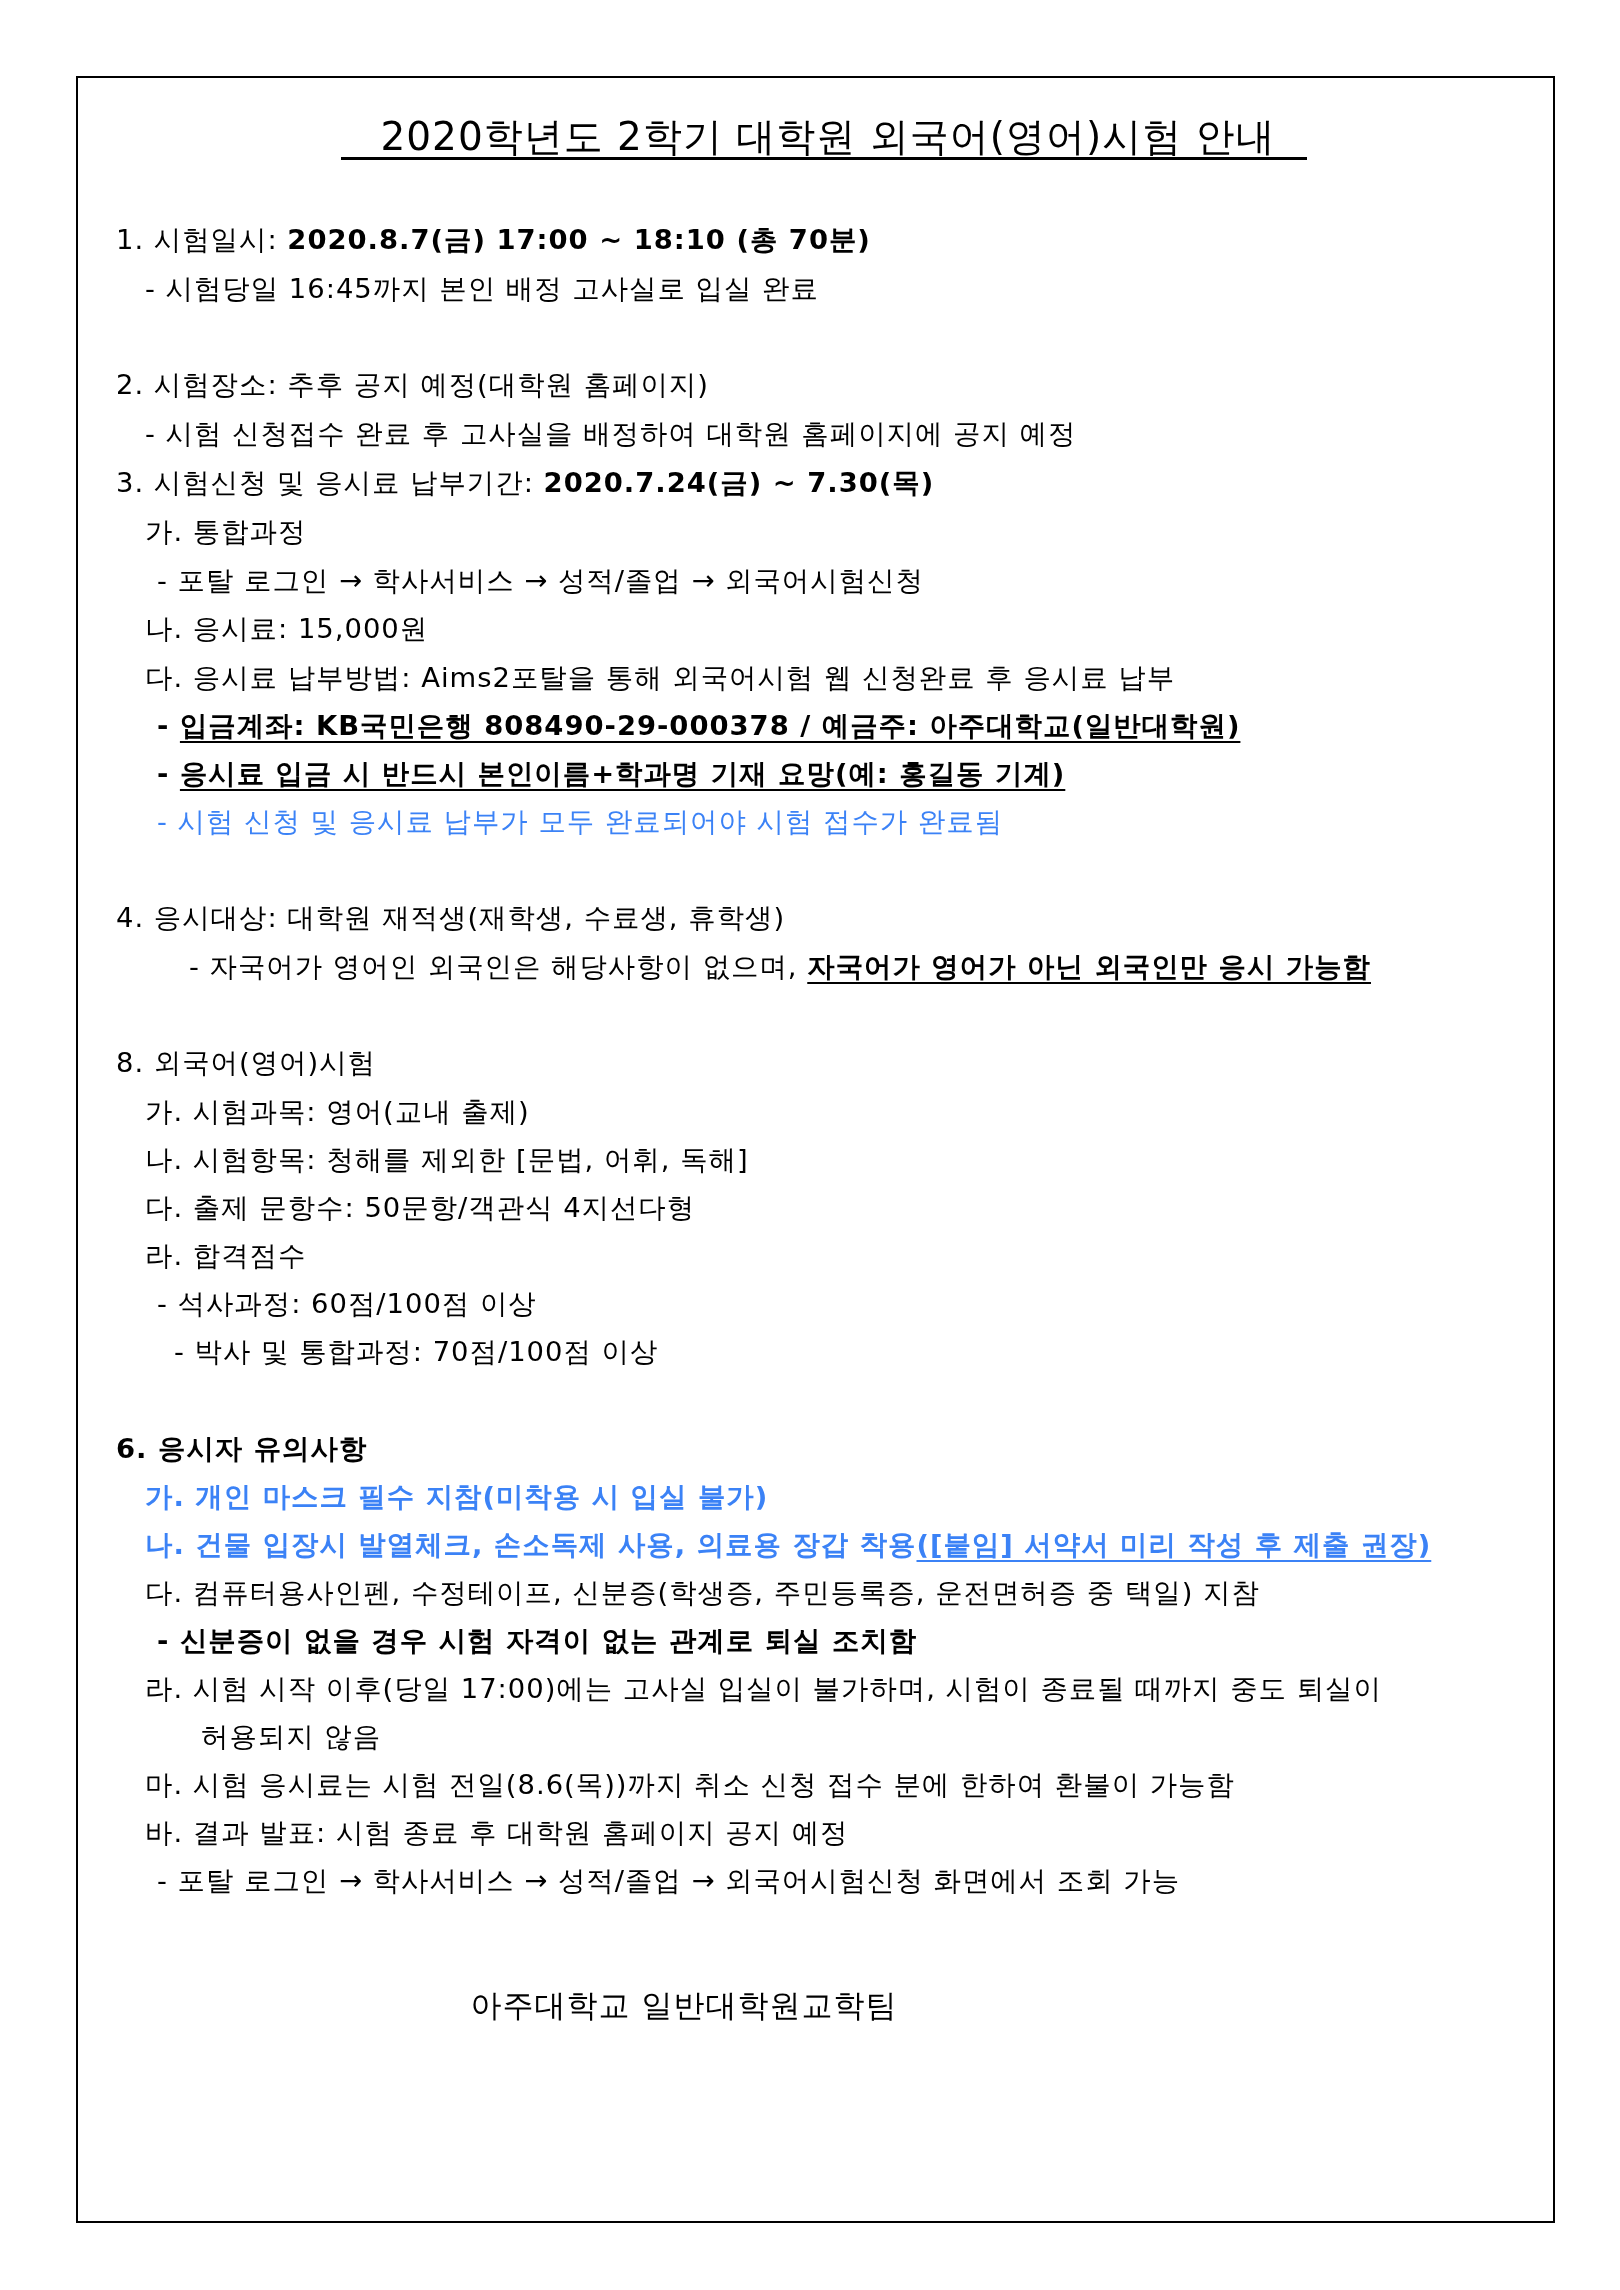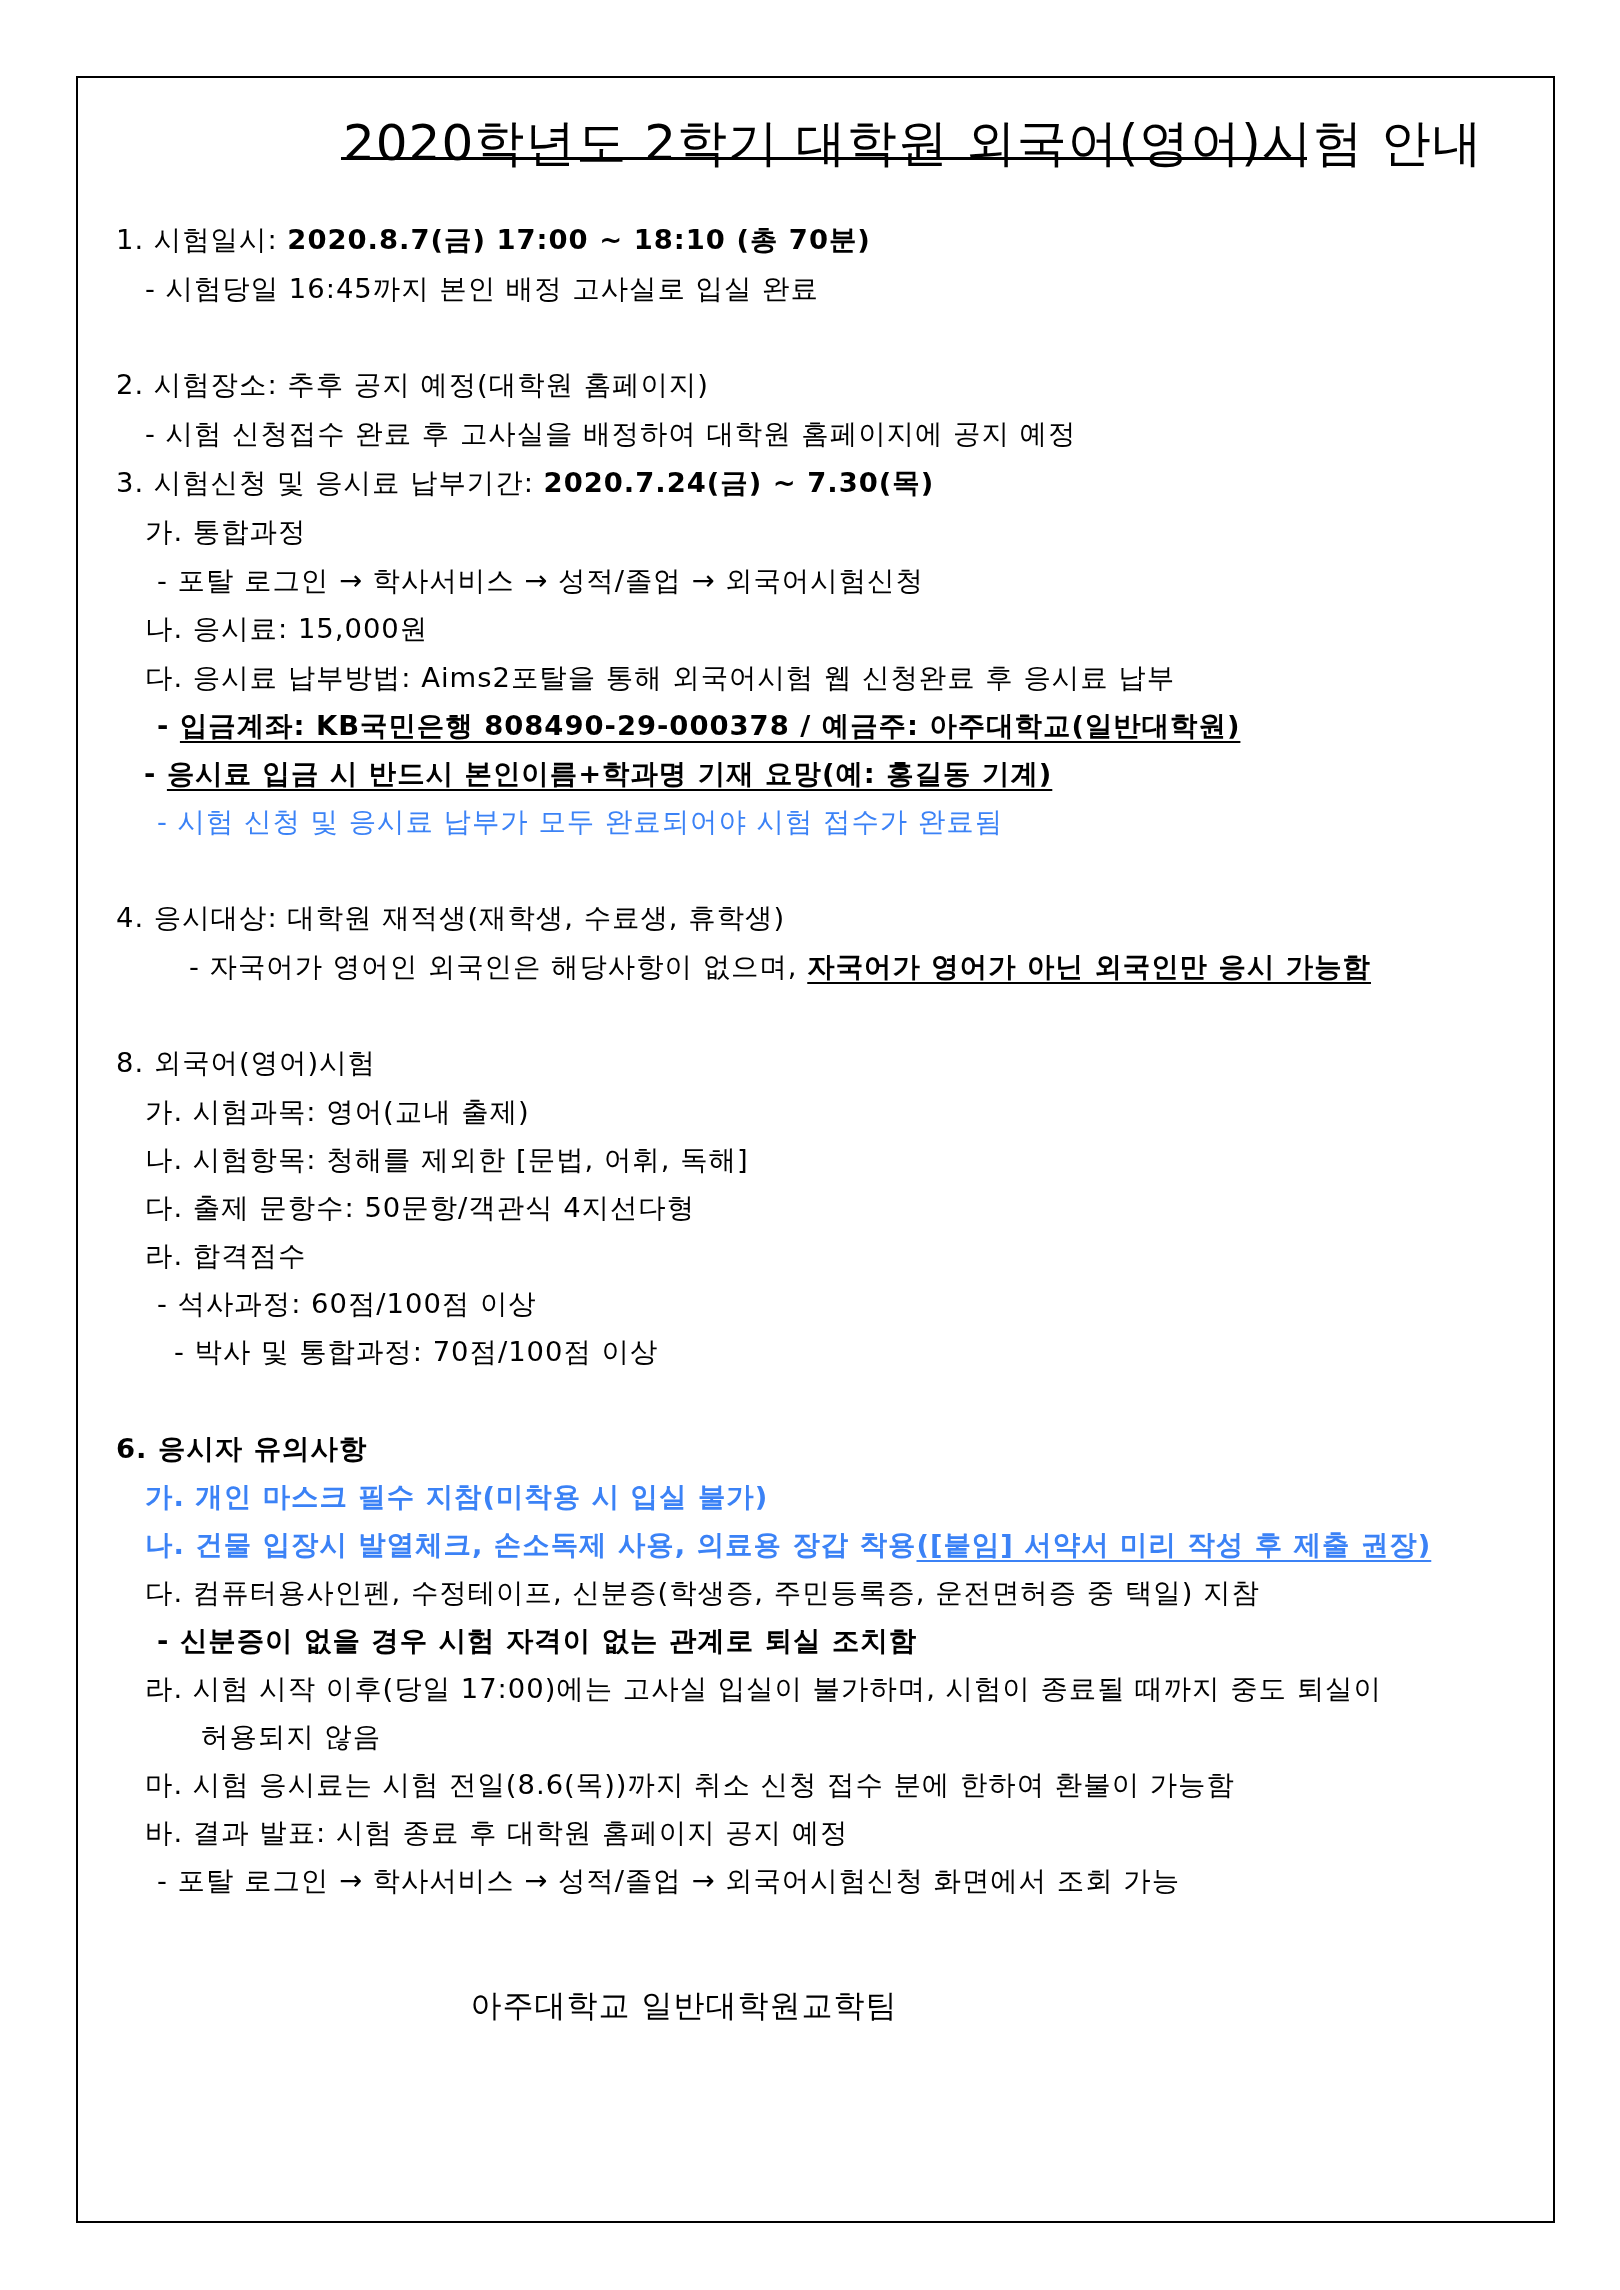--- a/index.html
+++ b/index.html
@@ -1,21 +1,21 @@
 <!DOCTYPE html>
 <html><head>
 <meta charset="utf-8">
 <style>
   html, body { margin:0; padding:0; background:#ffffff; }
   body { width:1620px; height:2291px; position:relative; overflow:hidden;
          font-family:"DejaVu Sans","Liberation Sans",sans-serif; color:#000; }
   .frame { position:absolute; left:76px; top:76px; width:1479px; height:2147px;
            border:2.9px double #000; box-sizing:border-box; }
   .title { position:absolute; left:343px; top:110px; width:970px; text-align:center;
-           font-size:50px; letter-spacing:1px; white-space:nowrap; }
+           font-size:39px; letter-spacing:1px; white-space:nowrap; }
   .title-line { position:absolute; left:341px; top:157px; width:966px; height:2.9px; background:#000; }
   .line { position:absolute; font-size:27.4px; white-space:nowrap; line-height:35px; letter-spacing:1px; }
   .b { font-weight:bold; }
   .u { text-decoration:underline; text-underline-offset:5.9px; text-decoration-thickness:2px; }
   .red { color:#3b82f6; }
   .footer { position:absolute; left:0; width:1368px; top:1985px; text-align:center;
             font-size:31px; letter-spacing:1px; }
 </style>
 </head>
 <body>
@@ -36,21 +36,21 @@
 <div class="line" style="left:116px;top:465px;">
   <span>3. 시험신청 및 응시료 납부기간: </span><span class="b">2020.7.24(금) ~ 7.30(목)</span>
 </div>
 <div class="line" style="left:145px;top:514px;">가. 통합과정</div>
 <div class="line" style="left:157px;top:563px;">- 포탈 로그인 → 학사서비스 → 성적/졸업 → 외국어시험신청</div>
 <div class="line" style="left:145px;top:611px;">나. 응시료: 15,000원</div>
 <div class="line" style="left:145px;top:660px;">다. 응시료 납부방법: Aims2포탈을 통해 외국어시험 웹 신청완료 후 응시료 납부</div>
 <div class="line b" style="left:157px;top:708px;">
   <span>- </span><span class="u">입금계좌: KB국민은행 808490-29-000378 / 예금주: 아주대학교(일반대학원)</span>
 </div>
-<div class="line b" style="left:144px;top:756px;">
+<div class="line b" style="left:157px;top:756px;">
   <span>- </span><span class="u">응시료 입금 시 반드시 본인이름+학과명 기재 요망(예: 홍길동 기계)</span>
 </div>
 <div class="line red" style="left:157px;top:804px;">- 시험 신청 및 응시료 납부가 모두 완료되어야 시험 접수가 완료됨</div>
 
 <div class="line" style="left:116px;top:900px;">4. 응시대상: 대학원 재적생(재학생, 수료생, 휴학생)</div>
 <div class="line" style="left:145px;top:949px;margin-left:44px;">
   <span>- 자국어가 영어인 외국인은 해당사항이 없으며, </span><span class="b u">자국어가 영어가 아닌 외국인만 응시 가능함</span>
 </div>
 
 <div class="line" style="left:116px;top:1045px;">8. 외국어(영어)시험</div>

